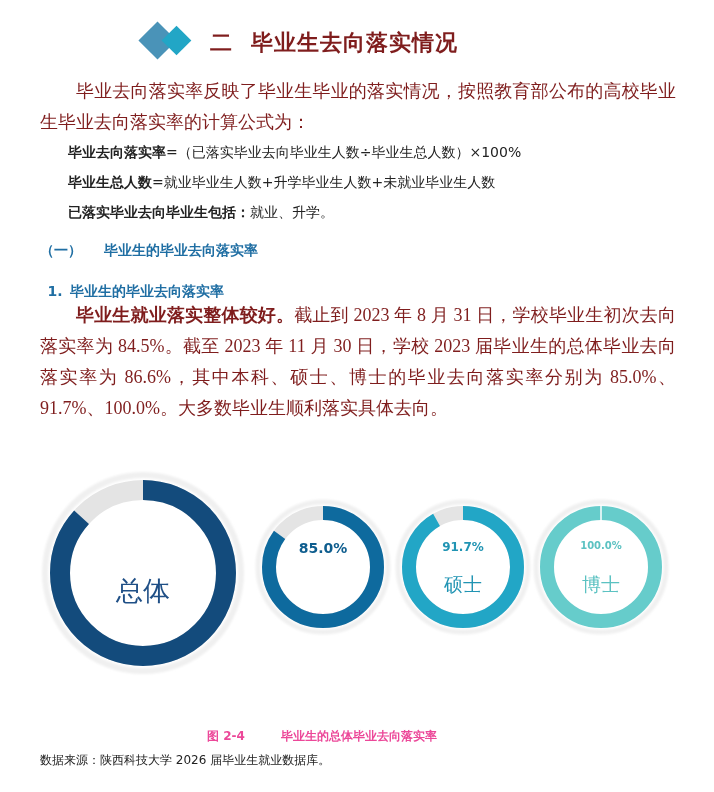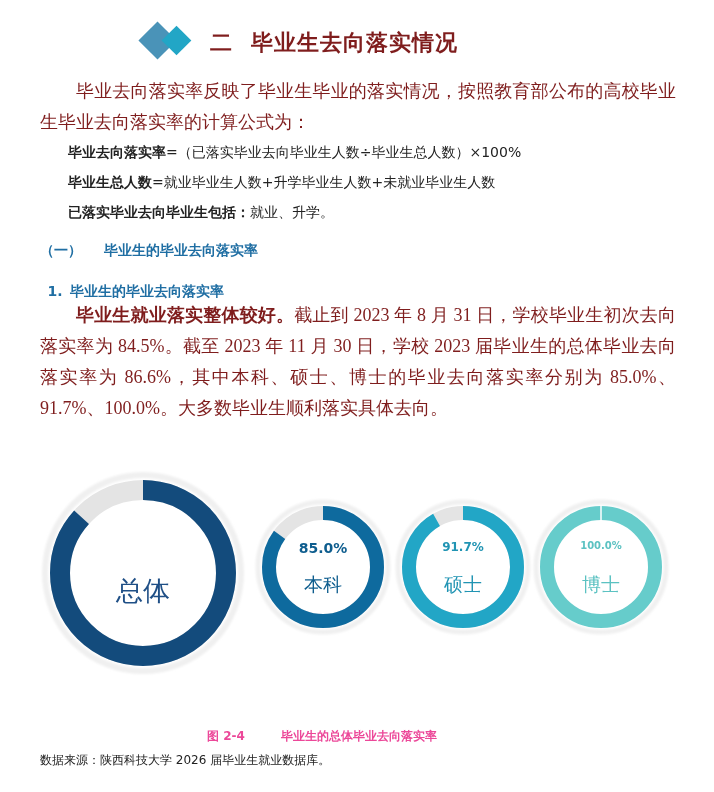--- a/index.html
+++ b/index.html
@@ -91,21 +91,20 @@
     <circle cx="601" cy="107" r="54" fill="none" stroke="#66cccb" stroke-width="14"></circle>
     <line x1="601" y1="46" x2="601" y2="61" stroke="#ffffff" stroke-width="1.5"></line>
   </g>
 </svg>
 
 <div class="ring-wrap" style="left:63px; top:533px; width:160px; height:80px;">
   <div class="ring-label-name" style="top:40px; font-size:27px; color:#1f4f86;">总体</div>
 </div>
 <div class="ring-wrap" style="left:273px; top:540px; width:100px; height:60px;">
   <div class="ring-label-val" style="top:0; font-size:14px; color:#0e5d8e;">85.0%</div>
-  <div class="ring-label-name" style="top:32px; font-size:19px; color:#0e5d8e;">本科</div>
 </div>
 <div class="ring-wrap" style="left:413px; top:540px; width:100px; height:60px;">
   <div class="ring-label-val" style="top:0; font-size:12px; color:#2194b3;">91.7%</div>
   <div class="ring-label-name" style="top:32px; font-size:19px; color:#2194b3;">硕士</div>
 </div>
 <div class="ring-wrap" style="left:551px; top:540px; width:100px; height:60px;">
   <div class="ring-label-val" style="top:0; font-size:10px; color:#5cc2c2;">100.0%</div>
   <div class="ring-label-name" style="top:32px; font-size:19px; color:#5cc2c2;">博士</div>
 </div>
 

